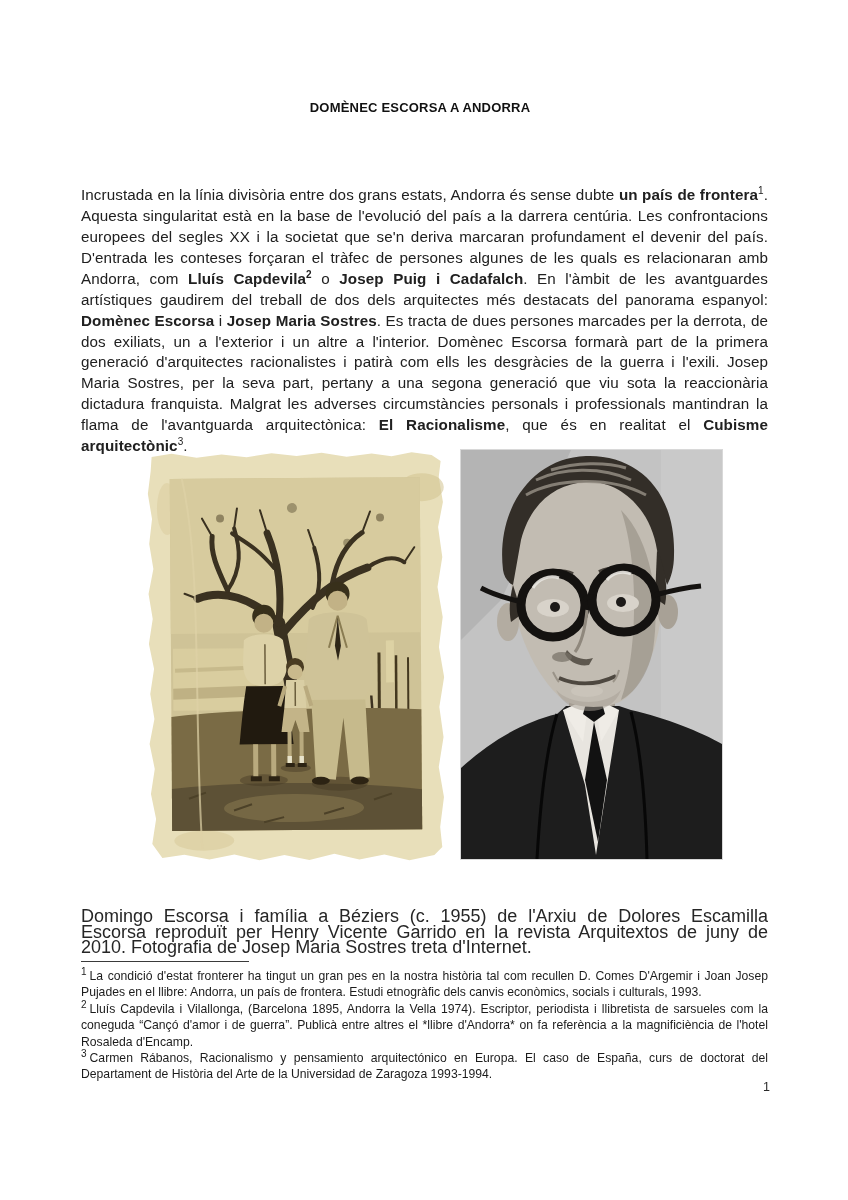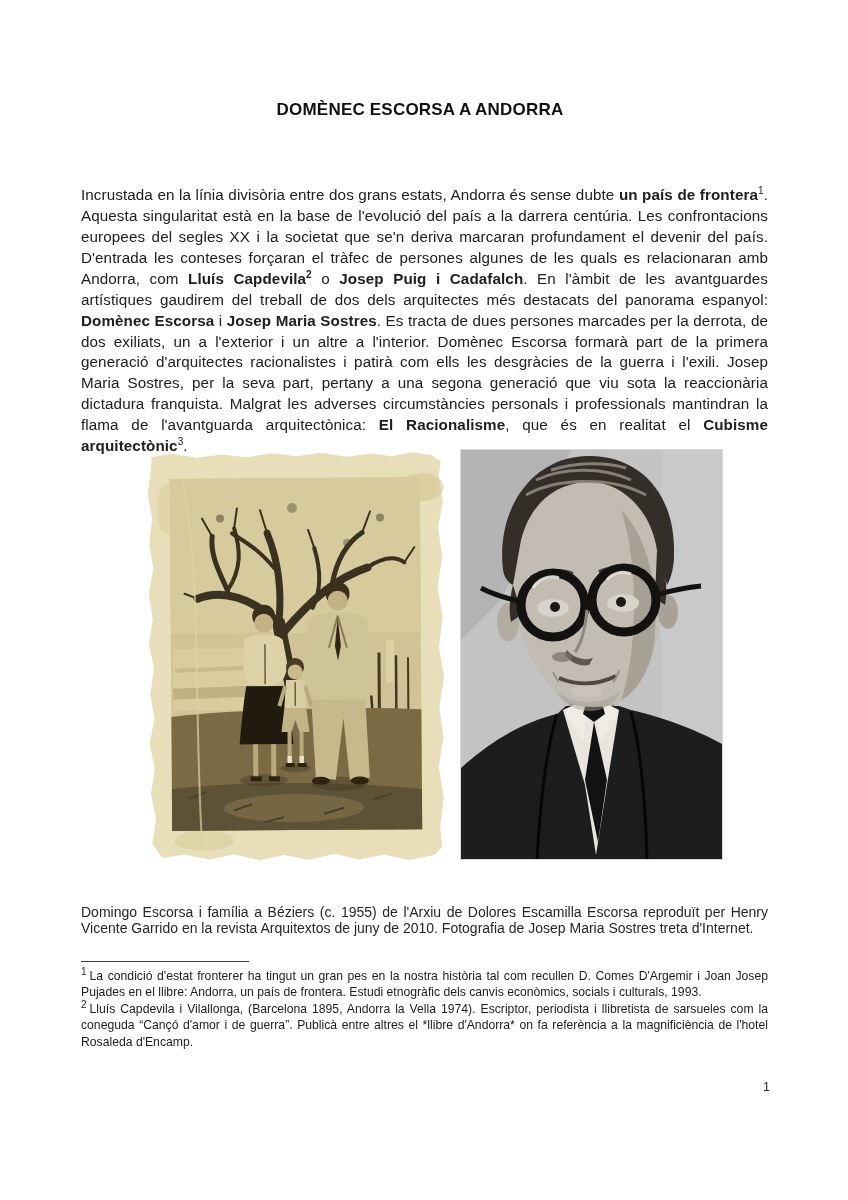--- a/index.html
+++ b/index.html
@@ -3,37 +3,37 @@
 <meta charset="utf-8">
 <style>
   html,body{margin:0;padding:0;background:#e9e9e9;}
   .page{
     position:relative;width:848px;height:1200px;background:#ffffff;
     margin:0 auto;overflow:hidden;
     font-family:"Liberation Sans", sans-serif;color:#202020;
   }
   .doc-title{
     position:absolute;top:100px;left:0;width:840px;text-align:center;
-    font-size:17px;font-weight:bold;letter-spacing:.2px;color:#111;
+    font-size:13px;font-weight:bold;letter-spacing:.2px;color:#111;
   }
   .body-par{
     position:absolute;top:170px;left:81px;width:687px;
     font-size:15.2px;line-height:20.9px;text-align:justify;letter-spacing:.1px;
   }
   .body-par .b{font-weight:bold;}
   .body-par sup,.fn sup{font-size:10px;line-height:0;}
   .photo-row{
     position:absolute;top:448px;left:143px;width:580px;height:426px;
     display:flex;gap:9px;align-items:flex-start;
   }
   .photo-family{width:309px;height:421px;transform:rotate(-.4deg);}
   .photo-portrait{width:261px;height:409px;margin-top:2px;box-shadow:0 0 0 1px #d8d8d8;}
   .caption{
     position:absolute;top:891px;left:81px;width:687px;
-    font-size:14px;line-height:15.6px;text-align:justify;color:#262626;
+    font-size:18px;line-height:15.6px;text-align:justify;color:#262626;
   }
   .footnotes{position:absolute;top:961px;left:81px;width:687px;}
   .fn-rule{border:0;border-top:1px solid #3a3a3a;width:168px;margin:0 0 6px 0;}
   .fn{font-size:12.2px;line-height:16.4px;text-align:justify;color:#1c1c1c;margin:0;}
   .fn .it{}
   .fn sup{margin-right:3px;}
   .page-number{
     position:absolute;top:1080px;left:750px;width:20px;text-align:right;
     font-size:12.5px;color:#2a2a2a;
   }
@@ -187,17 +187,18 @@
       <path d="M92,222 Q96,230 98,232 M158,220 Q156,228 152,232" stroke="#9a9388" stroke-width="2" fill="none"></path>
     </svg>
   </div>
 
   <p class="caption">Domingo Escorsa i família a Béziers (c. 1955) de l'Arxiu de Dolores Escamilla Escorsa reproduït per Henry Vicente Garrido en la revista Arquitextos de juny de 2010. Fotografia de Josep Maria Sostres treta d'Internet.</p>
 
   <div class="footnotes">
     <hr class="fn-rule">
     <p class="fn"><sup>1</sup><span>La condició d'estat fronterer ha tingut un gran pes en la nostra història tal com recullen D. Comes D'Argemir i Joan Josep Pujades en el llibre: </span><span class="it">Andorra, un país de frontera. Estudi etnogràfic dels canvis econòmics, socials i culturals</span><span>, 1993.</span></p>
     <p class="fn"><sup>2</sup><span>Lluís Capdevila i Vilallonga, (Barcelona 1895, Andorra la Vella 1974). Escriptor, periodista i llibretista de sarsueles com la coneguda “Cançó d'amor i de guerra”. Publicà entre altres el *</span><span class="it">llibre d'Andorra</span><span>* on fa referència a la magnificiència de l'hotel Rosaleda d'Encamp.</span></p>
+    <p class="fn"><sup>3</sup><span>Carmen Rábanos, </span><span class="it">Racionalismo y pensamiento arquitectónico en Europa. El caso de España</span><span>, curs de doctorat del Departament de Història del Arte de la Universidad de Zaragoza 1993-1994.</span></p>
   </div>
 
   <div class="page-number">1</div>
 
 </div>
 
 </body></html>

